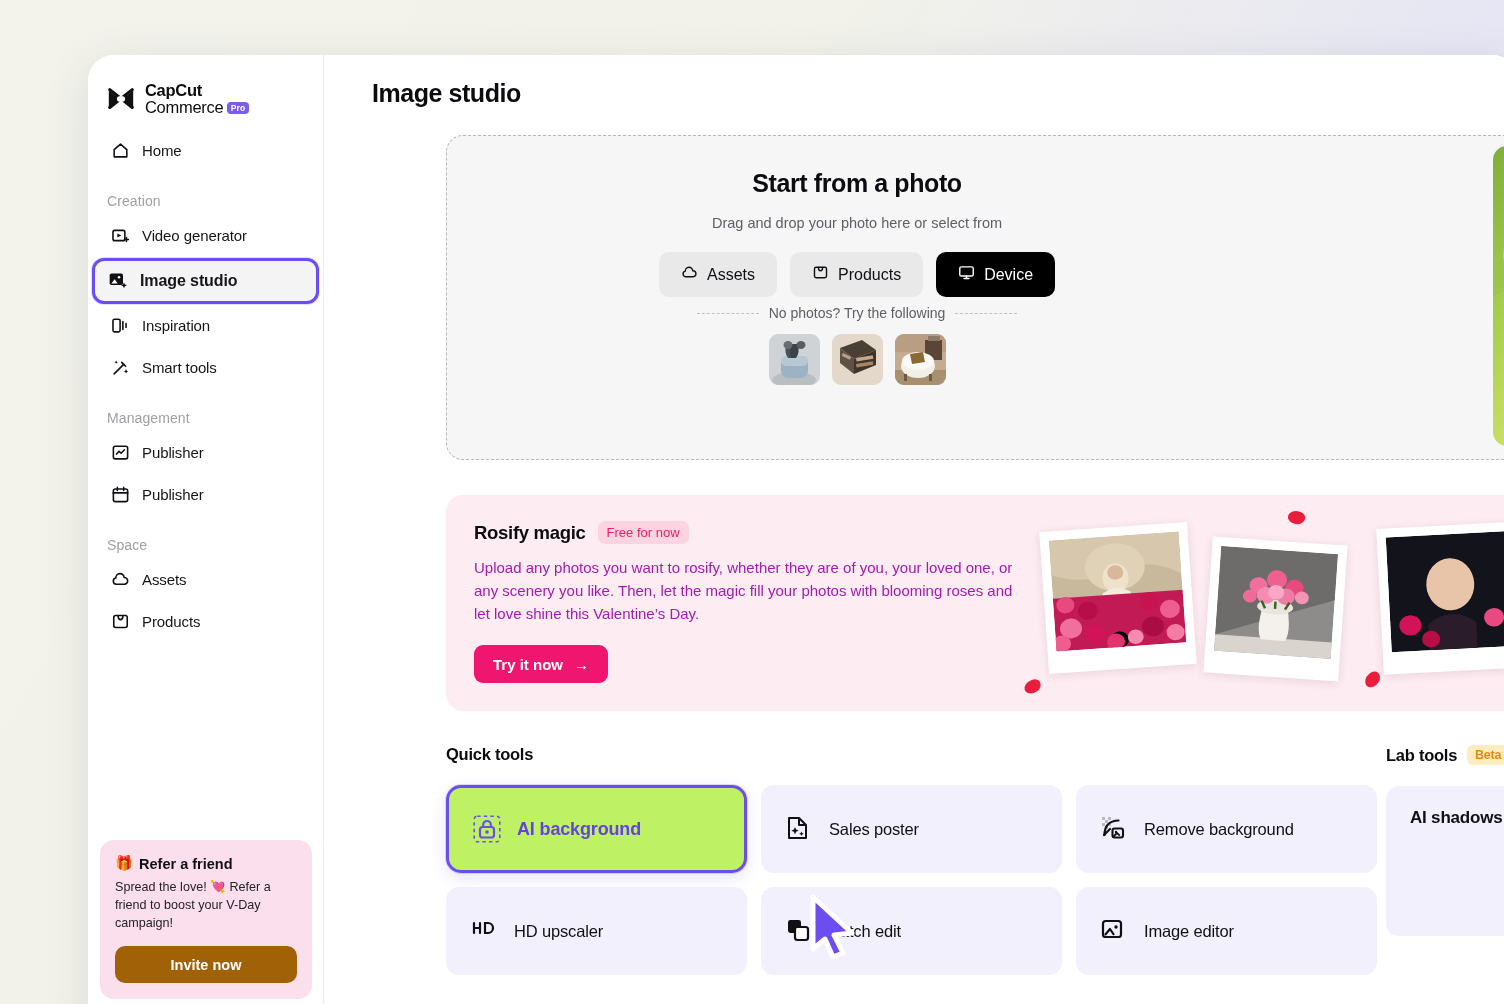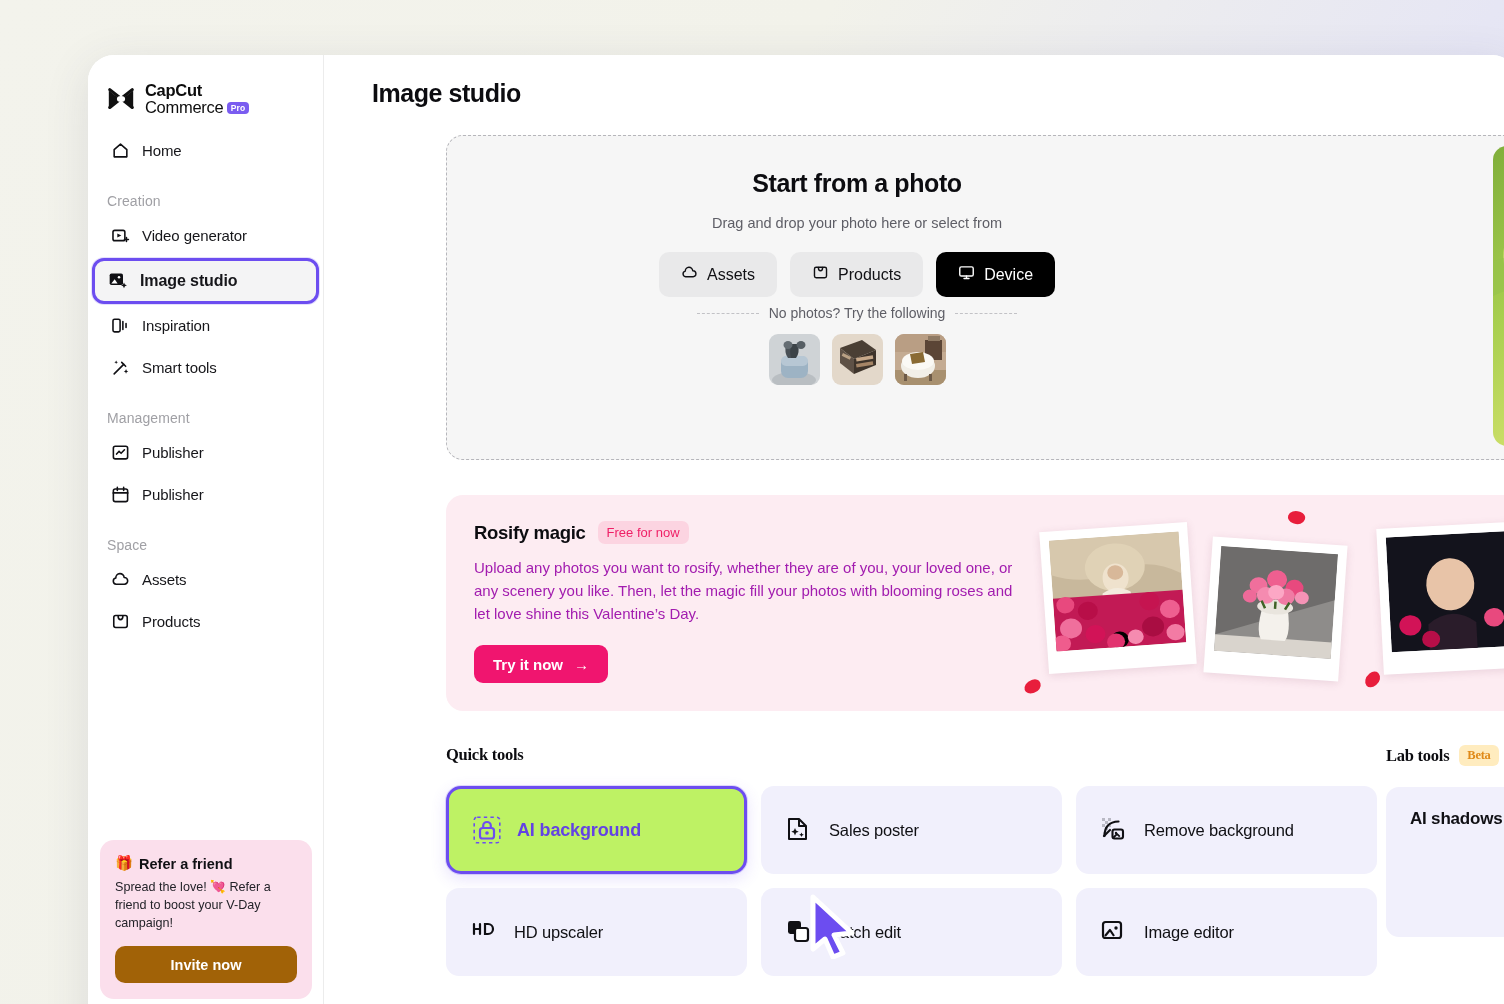--- a/index.html
+++ b/index.html
@@ -186,21 +186,21 @@
     box-shadow: 0 2px 9px rgba(120,60,90,.14);
   }
   .polaroid .ph { width: 100%; height: 100%; }
   .petal { position: absolute; width: 17px; height: 13px; background: #e81e3c; border-radius: 60% 40% 55% 45%; transform: rotate(-18deg); }
 
   
   #tools-area { position: absolute; left: 122px; top: 690px; right: 0; bottom: 0; }
   .tools-head {
     font-size: 16.5px; font-weight: bold; color: #0c0c10;
     letter-spacing: -.25px;
-    display: flex; align-items: center; gap: 10px; font-family: Liberation Serif, serif;
+    display: flex; align-items: center; gap: 10px;
   }
   .beta-badge {
     background: #ffecbf; color: #e08a18;
     font-size: 12.5px; font-weight: 600;
     padding: 3px 8px; border-radius: 6px;
   }
   #quick-col { position: absolute; left: 0; top: 0; width: 930px; }
   #lab-col { position: absolute; left: 940px; top: 0; width: 340px; }
   .tools-grid {
     display: grid;

